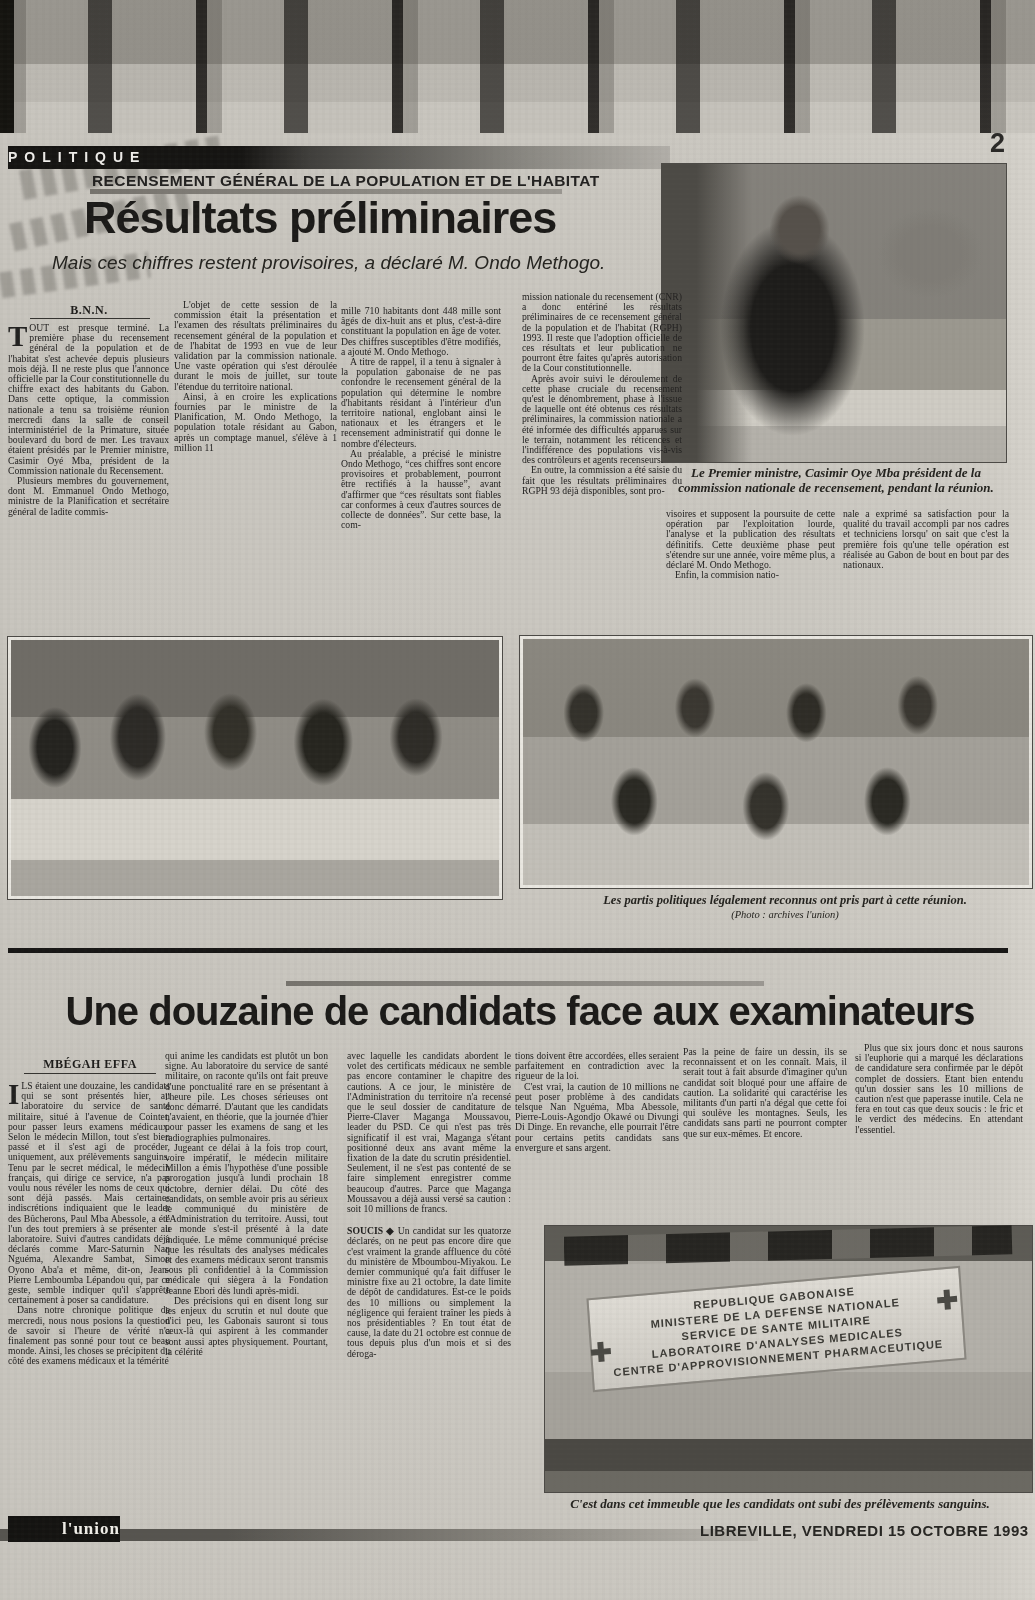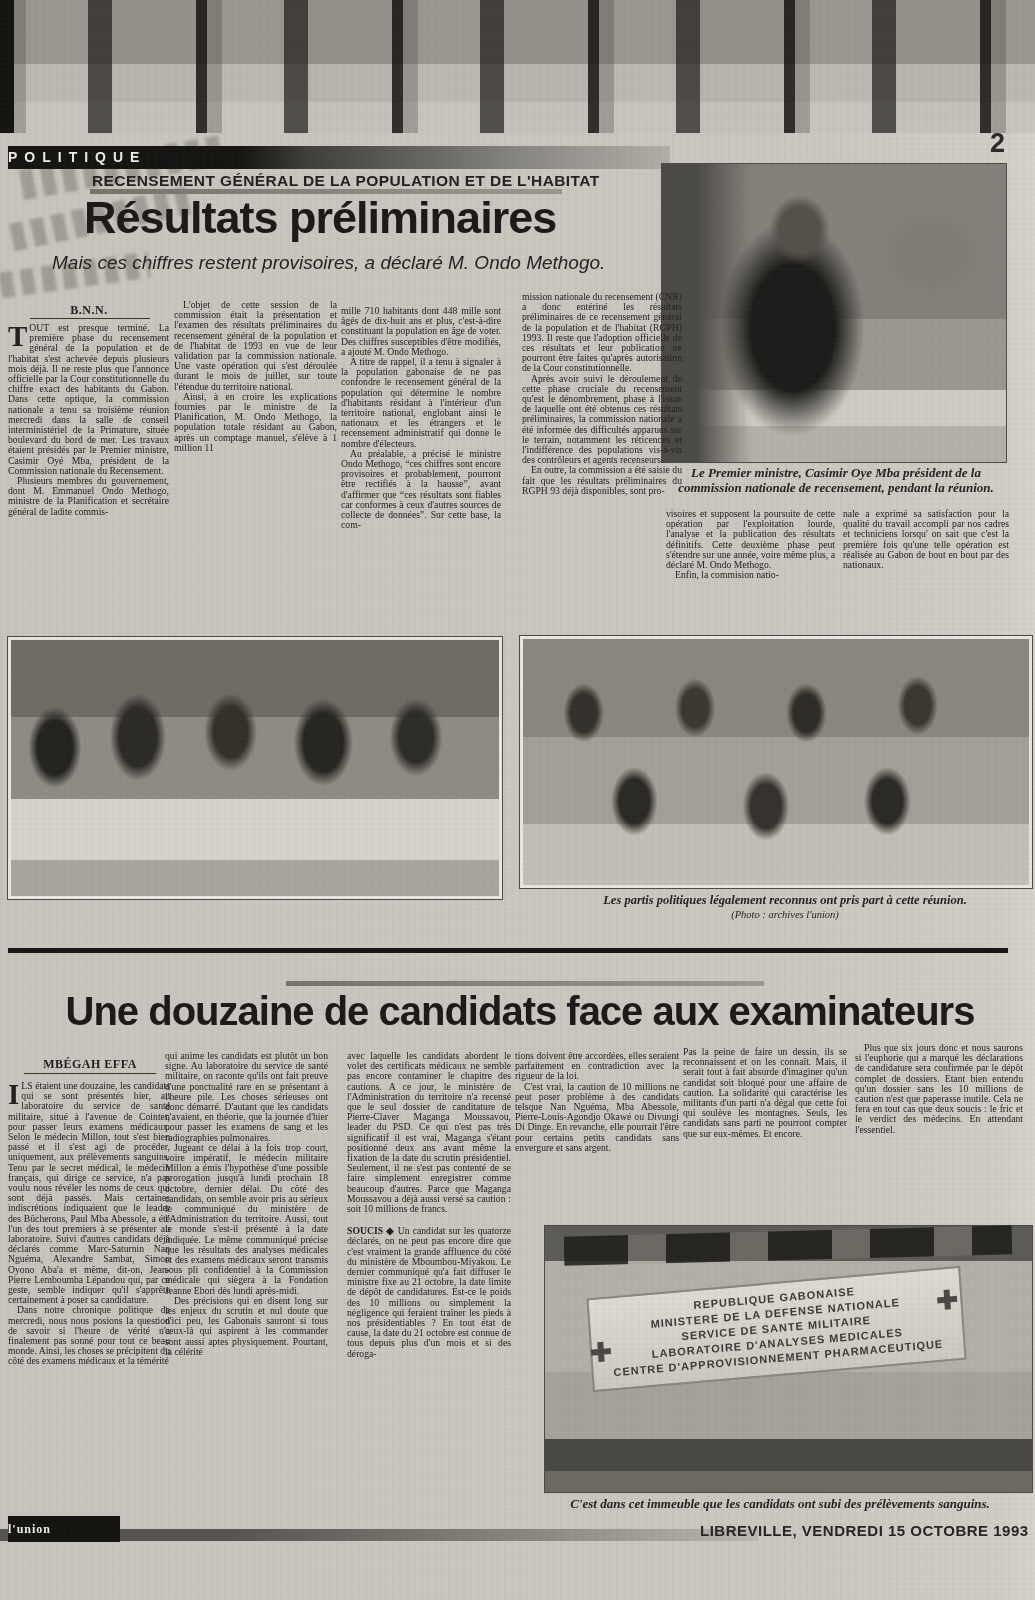--- a/index.html
+++ b/index.html
@@ -71,22 +71,22 @@
   .windows{position:absolute;left:4%;top:2%;width:92%;height:11%;transform:rotate(-1.5deg);
     background:repeating-linear-gradient(90deg,rgba(28,27,24,.85) 0 64px,rgba(150,147,140,.25) 64px 102px);}
   .sign{position:absolute;left:9%;top:21%;width:72%;padding:7px 10px 8px;
     background:linear-gradient(180deg,#dedbd4,#ccc9c2);border:2px solid #8a8780;
     transform:rotate(-4deg) skewY(-1deg);text-align:center;
     font-family:"Liberation Sans",sans-serif;font-weight:bold;color:#3b3a35;}
   .sign div{font-size:11px;line-height:15px;letter-spacing:1px;white-space:nowrap;}
   .sign .cross{position:absolute;font-size:26px;color:#4a4944;}
   .divider{background:#171615;}
   
-  .brandbox{background:#141311;color:#f1efe9;font-weight:bold;font-size:12px;
-    text-align:left;line-height:26px;letter-spacing:1px;}
+  .brandbox{background:#141311;color:#f1efe9;font-weight:bold;font-size:17px;
+    text-align:right;line-height:26px;letter-spacing:1px;}
   .footerbar{background:linear-gradient(90deg,#56544f 0 30%,#8a8780 70%,#bbb8b1 100%);}
   .dateline{font-family:"Liberation Sans",sans-serif;font-weight:bold;font-size:15px;
     color:#262522;text-align:right;letter-spacing:.5px;white-space:nowrap;}
 </style>
 </head>
 <body>
 
 <div id="page">
 
   <div class="abs scanband"></div>

